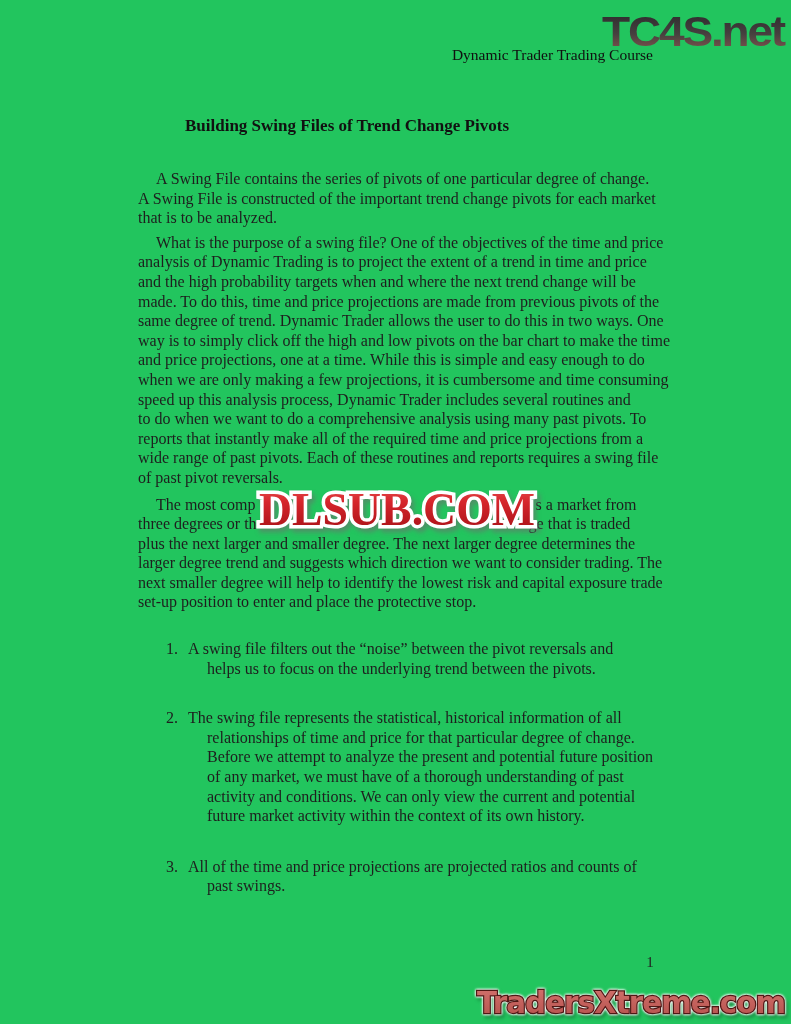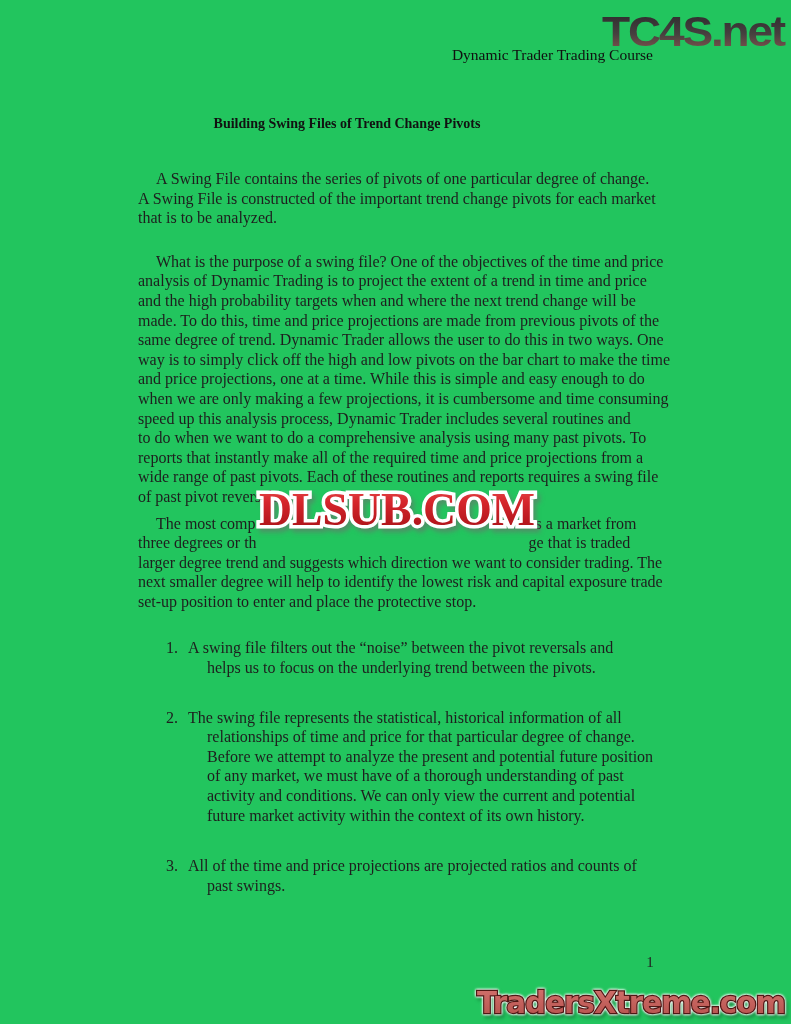--- a/index.html
+++ b/index.html
@@ -10,28 +10,28 @@
   }
   
   .hdr-logo{position:absolute;top:5px;right:1px;}
   .course{
     position:absolute;top:46px;right:138px;
     font-size:15.5px;color:#101010;white-space:nowrap;
   }
   
   .title{
     position:absolute;top:116px;left:0;width:694px;margin:0;
-    text-align:center;font-size:14px;font-weight:bold;color:#111;
+    text-align:center;font-size:17px;font-weight:bold;color:#111;
     font-family:"Liberation Serif", serif;
   }
   
   .body{position:absolute;top:169px;left:138px;width:526px;font-size:16px;}
   .ln{line-height:19.6px;white-space:nowrap;}
   .ln.ind{padding-left:18px;}
-  .para.p2{margin-top:24px;}
+  .para.p2{margin-top:5px;}
   .para.p3{margin-top:7px;}
   .gap{display:inline-block;height:1px;}
   .gap.g1{width:280px;}
   .gap.g2{width:272px;}
   
   .item .ln.first{padding-left:28px;}
   .item .num{display:inline-block;width:22px;}
   .item .ln.cont{padding-left:69px;}
   .item.i1{margin-top:27px;}
   .item.i2{margin-top:30px;}
@@ -83,20 +83,21 @@
       <div class="ln">speed up this analysis process, Dynamic Trader includes several routines and</div>
       <div class="ln">to do when we want to do a comprehensive analysis using many past pivots. To</div>
       <div class="ln">reports that instantly make all of the required time and price projections from a</div>
       <div class="ln">wide range of past pivots. Each of these routines and reports requires a swing file</div>
       <div class="ln">of past pivot reversals.</div>
     </div>
 
     <div class="para p3">
       <div class="ln ind"><span>The most comp</span><span class="gap g1"></span><span>s a market from</span></div>
       <div class="ln"><span>three degrees or th</span><span class="gap g2"></span><span>ge that is traded</span></div>
+      <div class="ln">plus the next larger and smaller degree. The next larger degree determines the</div>
       <div class="ln">larger degree trend and suggests which direction we want to consider trading. The</div>
       <div class="ln">next smaller degree will help to identify the lowest risk and capital exposure trade</div>
       <div class="ln">set-up position to enter and place the protective stop.</div>
     </div>
 
     <div class="item i1">
       <div class="ln first"><span class="num">1.</span><span>A swing file filters out the “noise” between the pivot reversals and</span></div>
       <div class="ln cont">helps us to focus on the underlying trend between the pivots.</div>
     </div>
 

